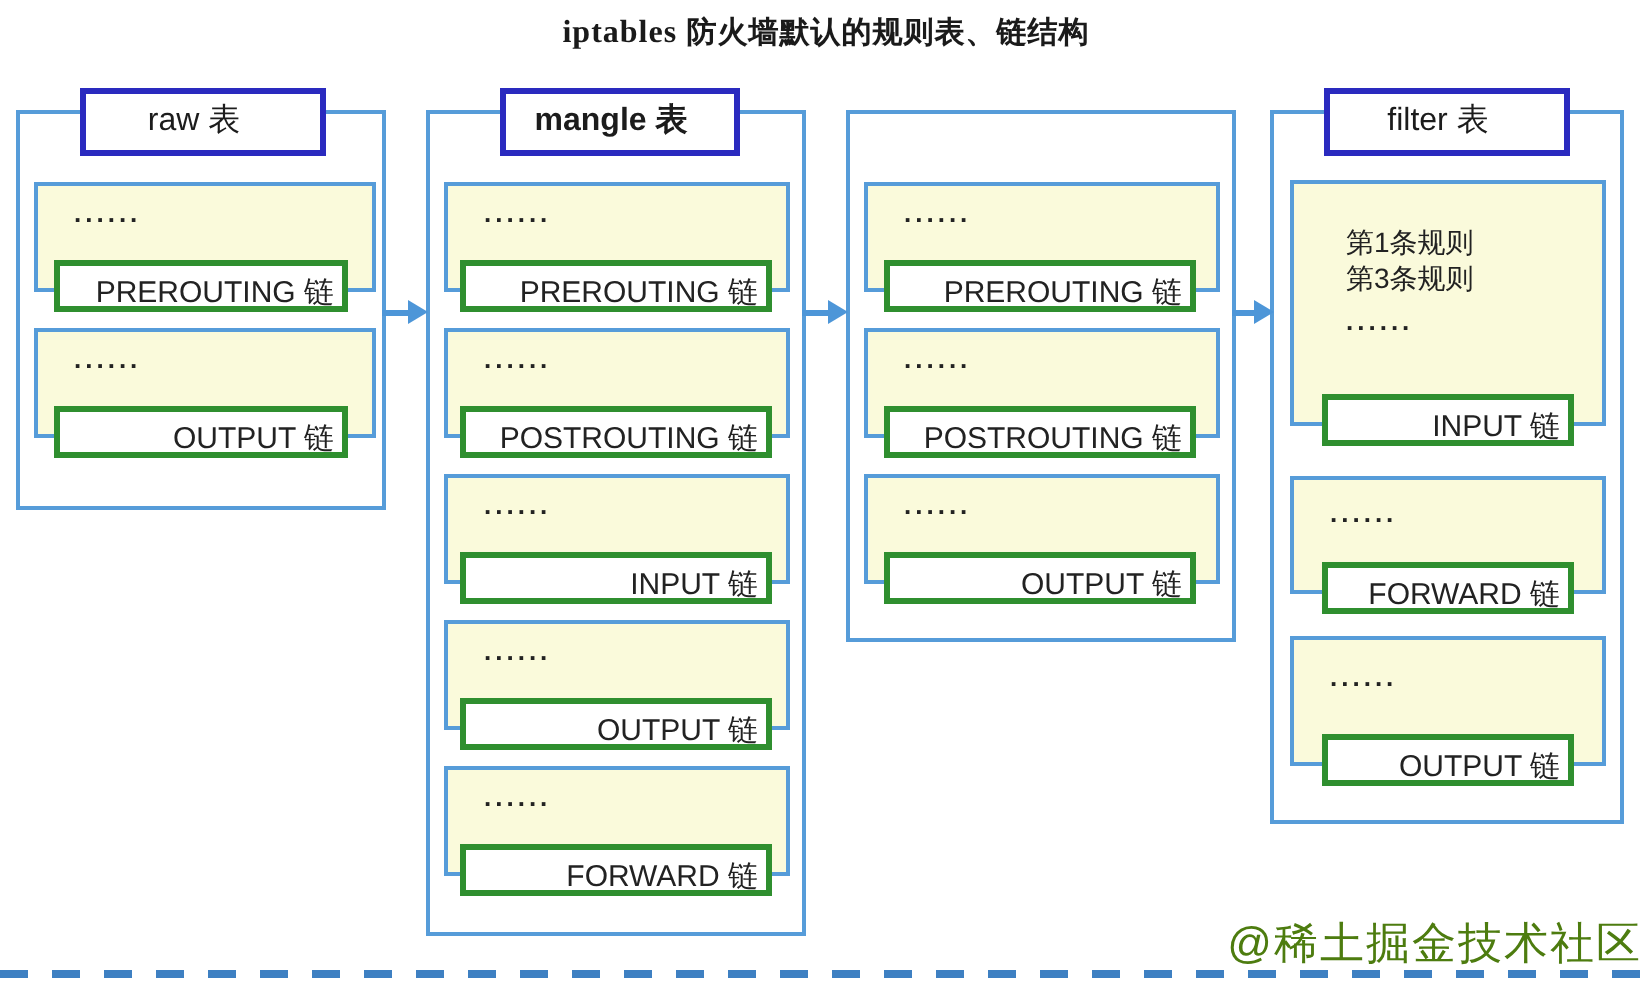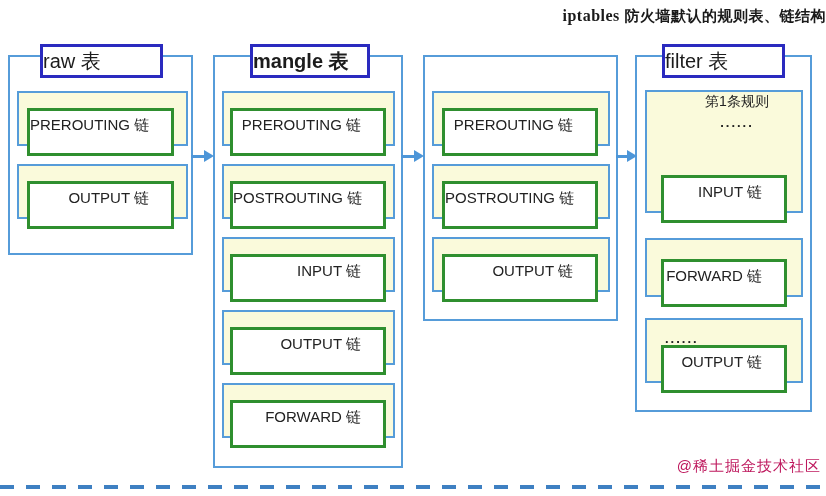--- a/index.html
+++ b/index.html
@@ -1,57 +1,57 @@
 <!DOCTYPE html>
 <html><head>
 <meta charset="utf-8">
 <style>
   html,body{margin:0;padding:0;background:#fff;}
   .canvas{
     position:relative;width:826px;height:496px;background:#ffffff;
     font-family:"Liberation Sans","DejaVu Sans",sans-serif;overflow:hidden;
   }
   .main-title{
-    position:absolute;top:7px;left:0;width:100%;text-align:right;
+    position:absolute;top:7px;left:0;width:100%;text-align:center;
     font-size:15px;font-weight:bold;color:#1a1a1a;letter-spacing:.5px;
   }
   .main-title .en{font-family:"Liberation Serif","DejaVu Serif",serif;font-size:16px;}
   .outer{
     position:absolute;border:2px solid #569CD9;background:#ffffff;box-sizing:border-box;
   }
   .tbox{
     position:absolute;border:3px solid #2A2ABF;background:#ffffff;box-sizing:border-box;
-    text-align:left;font-size:20px;line-height:28px;padding-right:9px;color:#1c1c1c;
+    text-align:center;font-size:16px;line-height:28px;padding-right:9px;color:#1c1c1c;
   }
   .cream{
     position:absolute;border:2px solid #569CD9;background:#FAFADB;box-sizing:border-box;
   }
   .dots{
     margin:7px 0 0 18px;font-weight:bold;font-size:13px;letter-spacing:2px;color:#222;
     line-height:13px;
   }
   .chain{
-    position:absolute;height:48px;bottom:-12px;border:3px solid #2F8F2F;background:#ffffff;
+    position:absolute;height:26px;bottom:-12px;border:3px solid #2F8F2F;background:#ffffff;
     box-sizing:border-box;text-align:right;font-size:15px;line-height:27px;
-    padding-right:22px;color:#222;white-space:nowrap;
+    padding-right:4px;color:#222;white-space:nowrap;
   }
-  .rules{margin:0 0 0 26px;font-size:14px;line-height:18px;color:#222;text-align:center;}
+  .rules{margin:20px 0 0 26px;font-size:14px;line-height:18px;color:#222;}
   .rules .rdots{font-weight:bold;font-size:13px;letter-spacing:2px;margin-top:4px;}
   .arrow{position:absolute;height:13px;}
   .arrow-line{position:absolute;left:0;right:7px;top:5px;height:3px;background:#4D96D8;}
   .arrow-head{
     position:absolute;right:0;top:0;width:0;height:0;
     border-left:10px solid #4D96D8;border-top:6px solid transparent;border-bottom:6px solid transparent;
   }
   .dash-line{
     position:absolute;left:0;top:485px;width:826px;height:4px;
     background:repeating-linear-gradient(90deg,#3E80C2 0 14px,transparent 14px 26px);
   }
   .watermark{
-    position:absolute;top:457px;right:5px;font-size:15px;color:#be185d;letter-spacing:1px;
+    position:absolute;top:457px;right:5px;font-size:22px;color:#4d7c0f;letter-spacing:1px;
   }
 </style>
 </head>
 <body>
 
 <div class="canvas">
 
   <div class="main-title">
     <span class="en">iptables</span>
     <span class="zh">防火墙默认的规则表、链结构</span>
@@ -107,20 +107,21 @@
     <div class="dots">......</div>
     <div class="chain" style="left:8px;right:10px;">OUTPUT 链</div>
   </div>
 
   <div class="outer" style="left:635px;top:55px;width:177px;height:357px;"></div>
   <div class="tbox" style="left:662px;top:44px;width:123px;height:34px;">filter 表</div>
 
   <div class="cream" style="left:645px;top:90px;width:158px;height:123px;">
     <div class="rules">
       <div>第1条规则</div>
+      <div>第3条规则</div>
       <div class="rdots">......</div>
     </div>
     <div class="chain" style="left:14px;right:14px;">INPUT 链</div>
   </div>
   <div class="cream" style="left:645px;top:238px;width:158px;height:59px;">
     <div class="dots" style="margin-top:10px;">......</div>
     <div class="chain" style="left:14px;right:14px;">FORWARD 链</div>
   </div>
   <div class="cream" style="left:645px;top:318px;width:158px;height:65px;">
     <div class="dots" style="margin-top:12px;">......</div>

